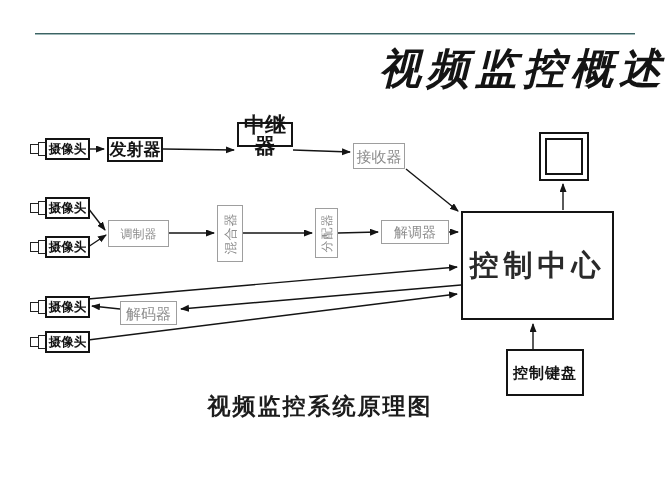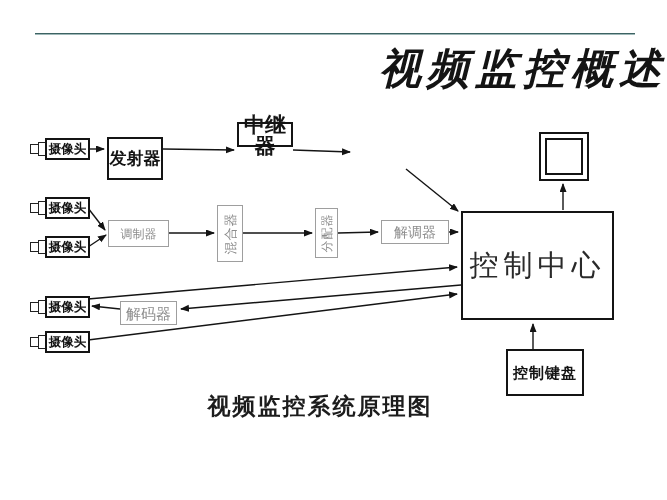--- a/index.html
+++ b/index.html
@@ -21,21 +21,21 @@
   .vtext span{display:block;transform:rotate(-90deg);white-space:nowrap;letter-spacing:1px;}
   .camera{position:absolute;width:58px;height:22px;}
   .camera .body{position:absolute;left:15px;top:0;width:45px;height:22px;
                 border:2px solid #141414;background:#fff;display:flex;align-items:center;
                 justify-content:center;font-size:12.5px;font-weight:bold;color:#141414;}
   .camera .lens-outer{position:absolute;left:0;top:6px;width:10px;height:10px;
                 border:1.5px solid #222;background:#fff;}
   .camera .lens-mid{position:absolute;left:8px;top:4px;width:9px;height:14px;
                 border:1.5px solid #222;background:#fff;}
   .cc{font-family:"DejaVu Serif",serif;font-size:29px;color:#2a2a2a;
-      letter-spacing:5px;font-weight:normal;}
+      letter-spacing:5px;font-weight:bold;}
   .monitor{position:absolute;left:539px;top:132px;width:50px;height:49px;
            border:2px solid #141414;background:#fff;}
   .monitor .inner{position:absolute;left:4px;top:4px;right:4px;bottom:4px;
            border:2px solid #141414;background:#fff;}
 </style>
 </head>
 <body>
 
 <div class="slide">
 
@@ -87,22 +87,23 @@
     <span class="lens-outer"></span>
     <span class="lens-mid"></span>
     <span class="body">摄像头</span>
   </div>
   <div class="camera" style="left:30px;top:331px;">
     <span class="lens-outer"></span>
     <span class="lens-mid"></span>
     <span class="body">摄像头</span>
   </div>
 
-  <div class="bx black" style="left:107px;top:137px;width:56px;height:43px;font-size:17px;">发射器</div>
+  <div class="bx black" style="left:107px;top:137px;width:56px;height:25px;font-size:17px;">发射器</div>
   <div class="bx black" style="left:237px;top:122px;width:56px;height:25px;font-size:21px;">中继器</div>
+  <div class="bx gray" style="left:353px;top:143px;width:52px;height:26px;font-size:15px;">接收器</div>
   <div class="bx gray" style="left:108px;top:220px;width:61px;height:27px;font-size:12px;">调制器</div>
   <div class="bx gray vtext" style="left:217px;top:205px;width:26px;height:57px;font-size:13px;">
     <span>混合器</span>
   </div>
   <div class="bx gray vtext" style="left:315px;top:208px;width:23px;height:50px;font-size:12px;">
     <span>分配器</span>
   </div>
   <div class="bx gray" style="left:381px;top:220px;width:68px;height:24px;font-size:14px;">解调器</div>
   <div class="bx gray" style="left:120px;top:301px;width:57px;height:24px;font-size:15px;">解码器</div>
 

